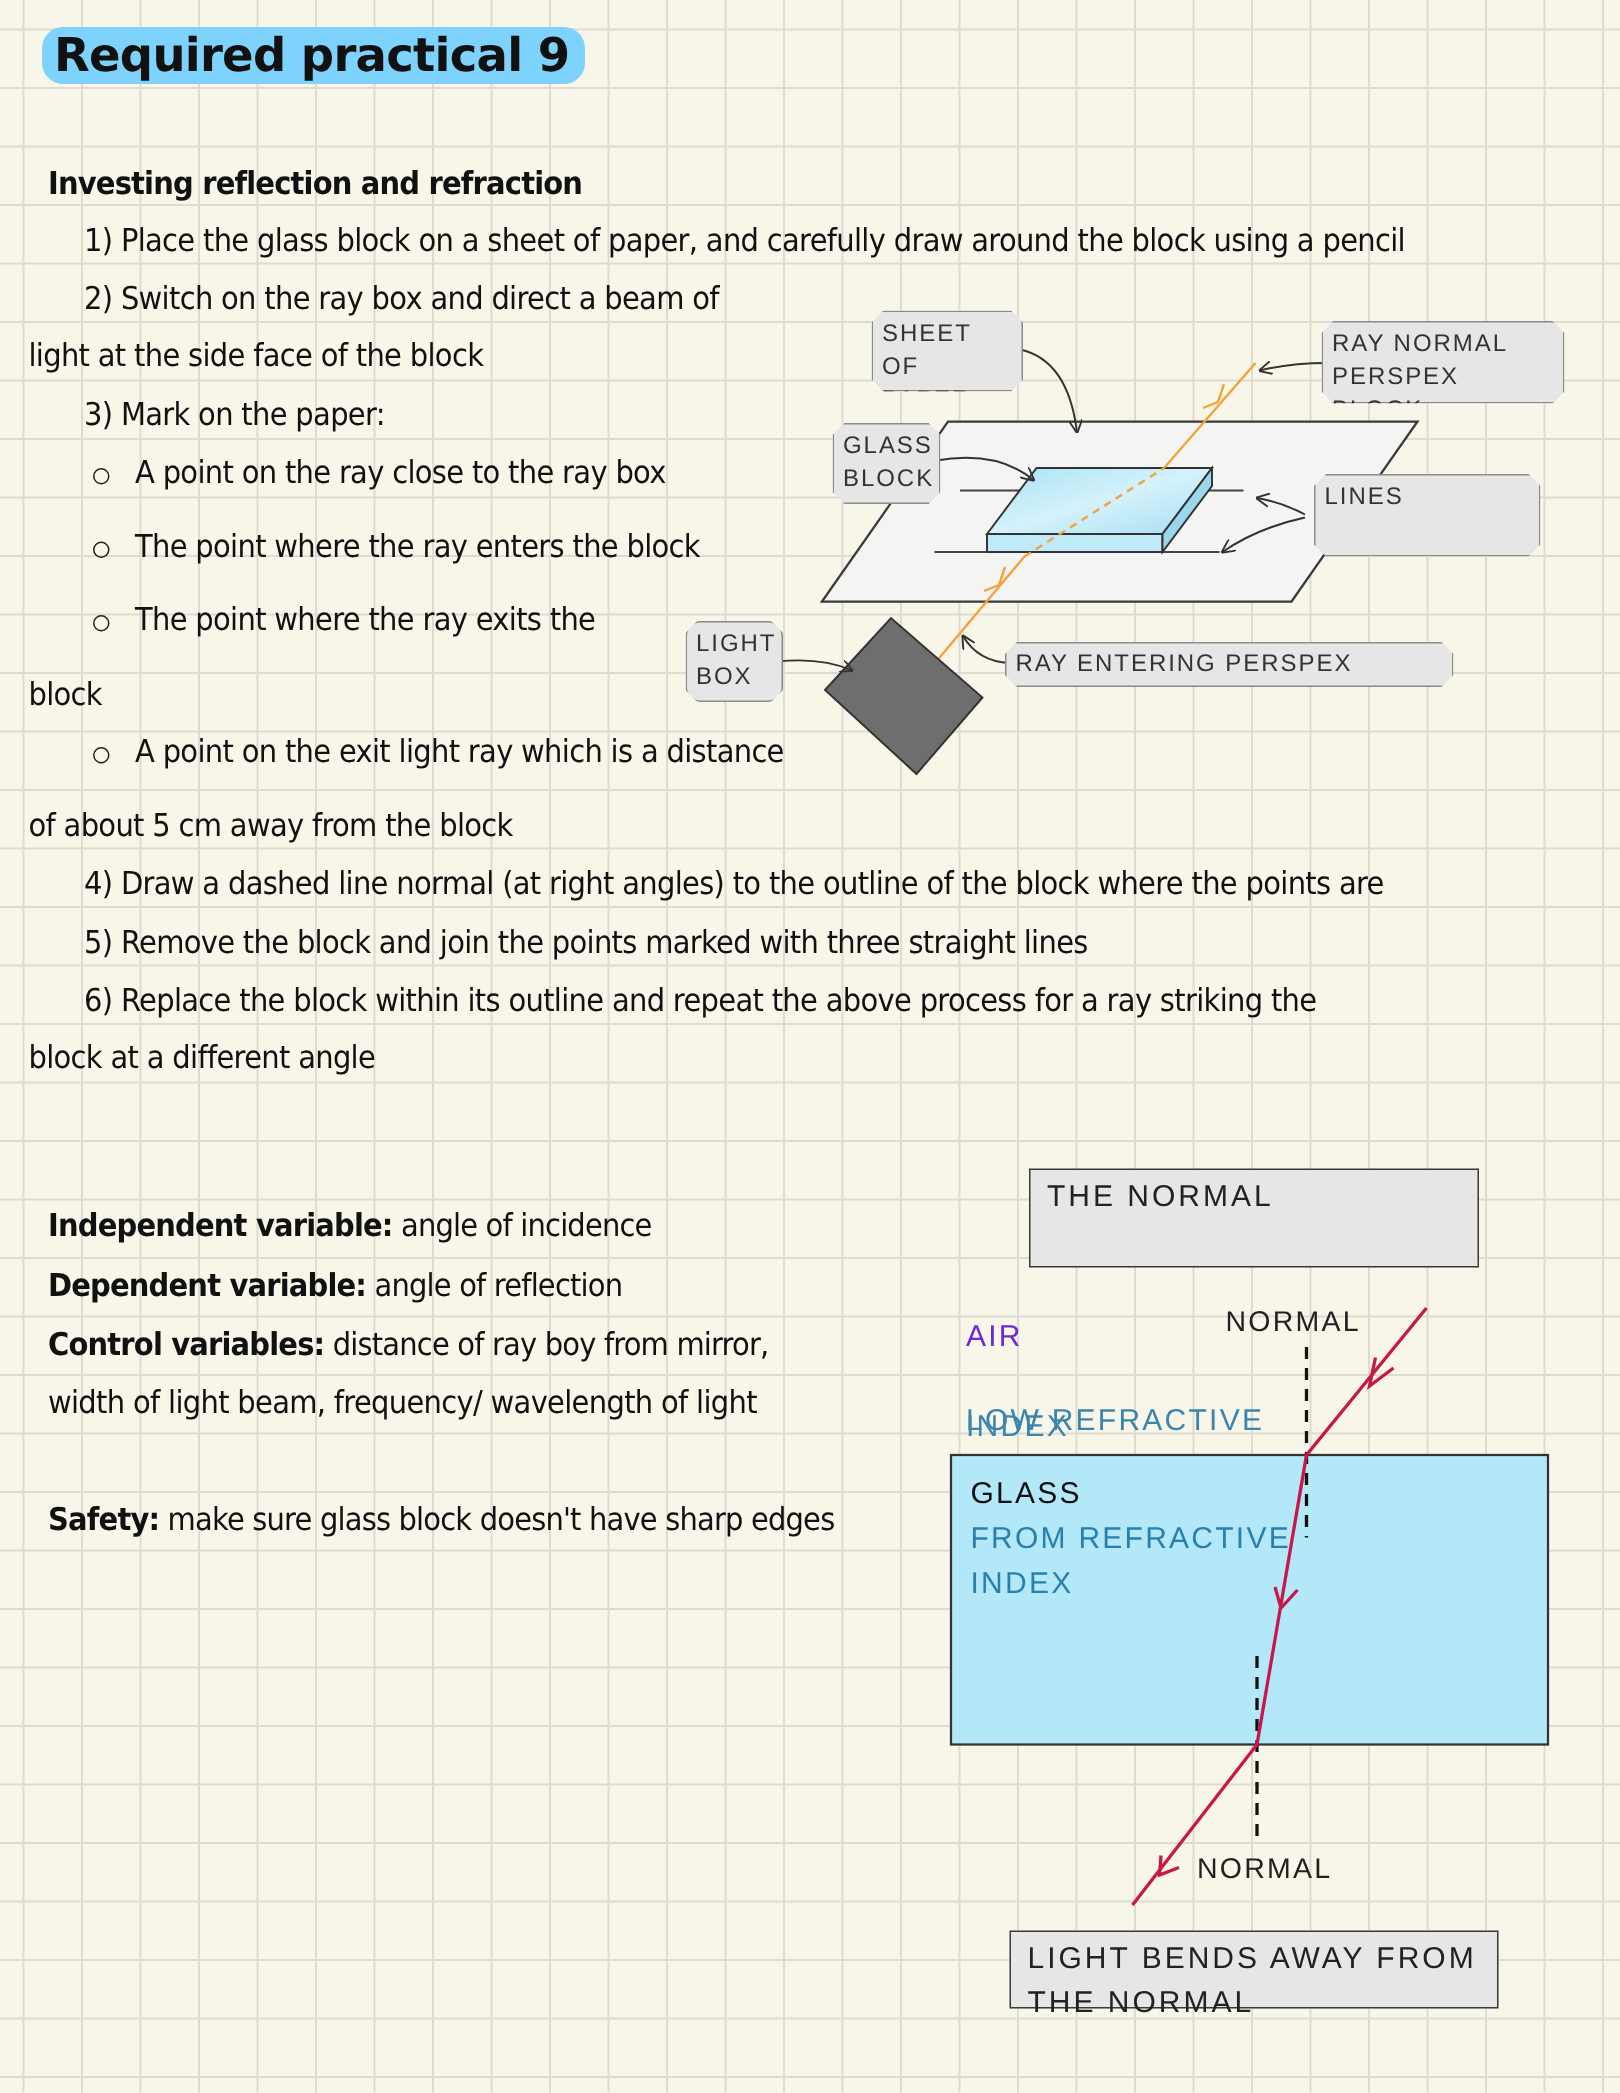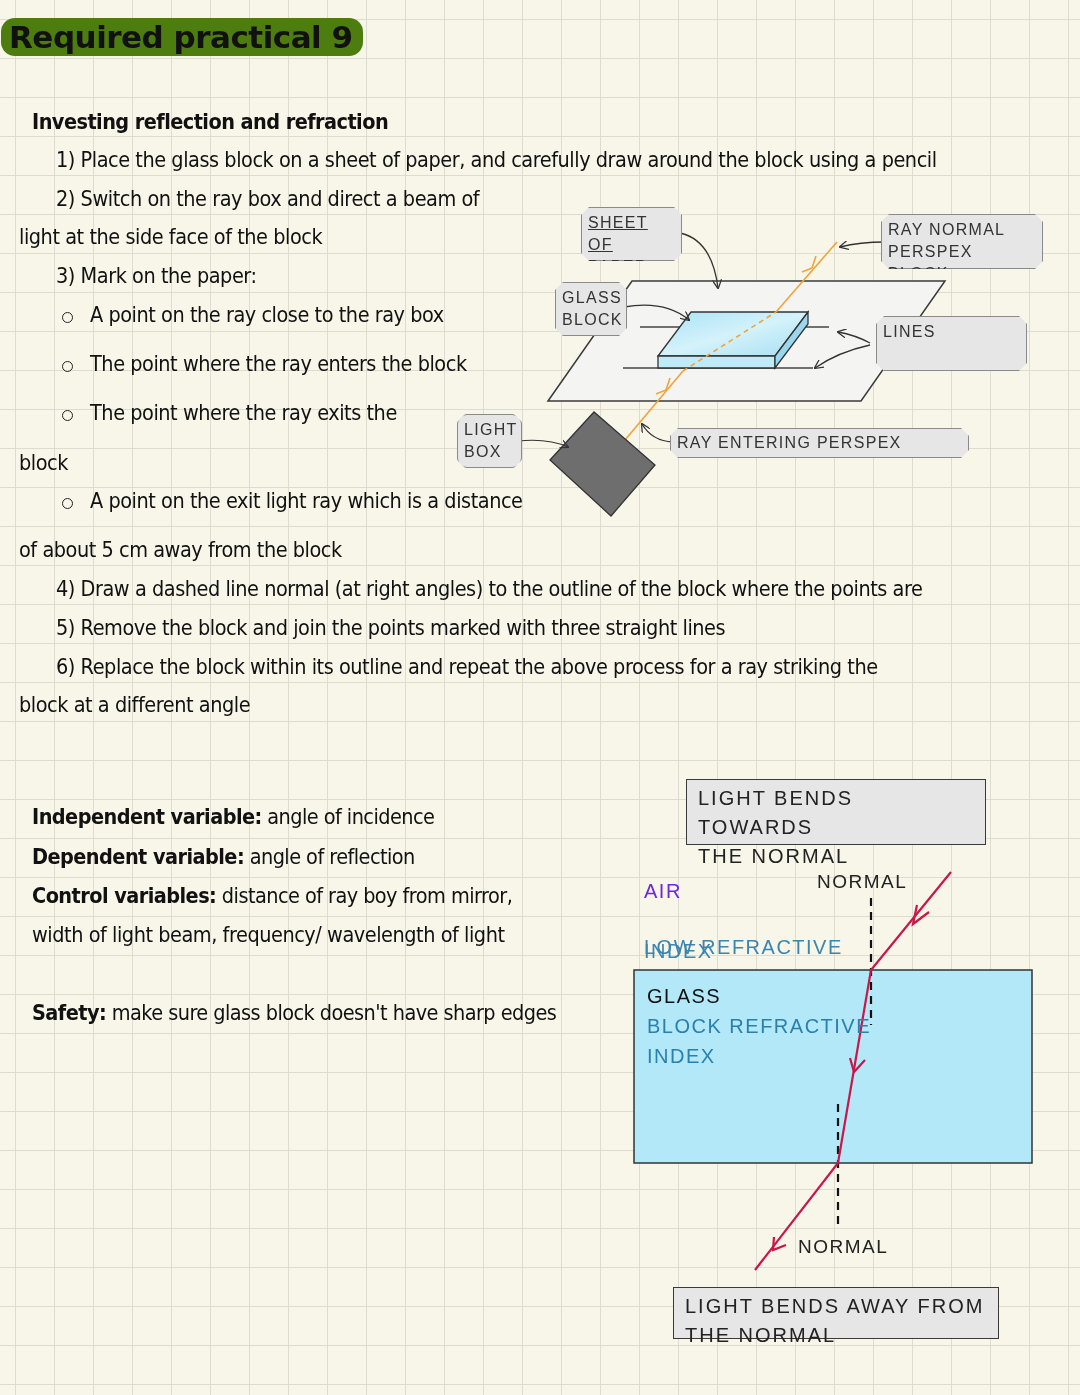--- a/index.html
+++ b/index.html
@@ -19,22 +19,22 @@
     font-weight: bold;
     font-size: 21px;
     letter-spacing: -0.6px;
     position: absolute;
     white-space: nowrap;
     transform-origin: left center;
   }
   .hand.reg { font-weight: normal; font-size: 21px; letter-spacing: -0.5px; transform: scaleX(0.92); }
   .hand.b { transform: scaleX(0.92); }
   .title {
-    position: absolute; left: 1px; top: 18px;
-    background: #4d7c0f; border-radius: 14px;
+    position: absolute; left: 28px; top: 18px;
+    background: #7dd3fc; border-radius: 14px;
     padding: 0 10px 0 8px; height: 38px;
     font-family: "DejaVu Sans", sans-serif; font-weight: bold;
     font-size: 31px; line-height: 38px; letter-spacing: -0.5px;
     color: #111;
   }
   .bullet {
     position: absolute; width: 9px; height: 9px; border: 1.8px solid #222;
     border-radius: 50%;
   }
   .lbl {
@@ -122,21 +122,21 @@
 
   <line x1="871" y1="898" x2="871" y2="1025" stroke="#111" stroke-width="2.2" stroke-dasharray="8,6"></line>
   <line x1="838" y1="1104" x2="838" y2="1228" stroke="#111" stroke-width="2.2" stroke-dasharray="8,6"></line>
 
   <polyline points="951,872 871,970 838,1163 755,1270" fill="none" stroke="#c8174a" stroke-width="2.2"></polyline>
   <path d="M929,912 L913,924 L917,905" fill="none" stroke="#c8174a" stroke-width="2.2"></path>
   <path d="M850,1058 L854,1072 L865,1060" fill="none" stroke="#c8174a" stroke-width="2.2"></path>
   <path d="M774,1237 L773,1250 L786,1245" fill="none" stroke="#c8174a" stroke-width="2.2"></path>
 </svg>
 
-<div class="lbl" style="left:581px; top:207px; width:101px; height:54px;text-decoration:underline;">
+<div class="lbl" style="left:581px; top:207px; width:101px; height:54px;">
   <div>SHEET OF</div>
   <div>PAPER</div>
 </div>
 <div class="lbl" style="left:881px; top:214px; width:162px; height:55px;">
   <div>RAY NORMAL</div>
   <div>PERSPEX BLOCK</div>
 </div>
 <div class="lbl" style="left:555px; top:282px; width:72px; height:54px;">
   <div>GLASS</div>
   <div>BLOCK</div>
@@ -158,27 +158,26 @@
 </div>
 <div class="hand b" style="left:32px; top:884px;">
   <span>Control variables:</span><span style="font-weight:normal"> distance of ray boy from mirror,</span>
 </div>
 <div class="hand reg" style="left:32px; top:923px;">width of light beam, frequency/ wavelength of light</div>
 <div class="hand b" style="left:32px; top:1001px;">
   <span>Safety:</span><span style="font-weight:normal"> make sure glass block doesn't have sharp edges</span>
 </div>
 
 <div class="box" style="left:686px; top:779px; width:300px; height:66px;">
-  <div>LIGHT BENDS TOWARDS</div>
   <div>THE NORMAL</div>
 </div>
 <div class="dtext" style="left:644px; top:876px; color:#6d28d9;">AIR</div>
 <div class="dtext" style="left:644px; top:906px; color:#3a86b0;margin-top:26px;">LOW REFRACTIVE</div>
 <div class="dtext" style="left:644px; top:936px; color:#3a86b0;">INDEX</div>
 <div class="dtext" style="left:817px; top:867px; color:#222; font-size:19px;">NORMAL</div>
 <div class="dtext" style="left:647px; top:981px; color:#111;">GLASS</div>
-<div class="dtext" style="left:647px; top:1011px; color:#2a80ad;">BLOCK REFRACTIVE</div>
+<div class="dtext" style="left:647px; top:1011px; color:#2a80ad;">FROM REFRACTIVE</div>
 <div class="dtext" style="left:647px; top:1041px; color:#2a80ad;">INDEX</div>
 <div class="dtext" style="left:798px; top:1232px; color:#222; font-size:19px;">NORMAL</div>
 <div class="box" style="left:673px; top:1287px; width:326px; height:52px;">
   <div>LIGHT BENDS AWAY FROM</div>
   <div>THE NORMAL</div>
 </div>
 
 </body></html>

